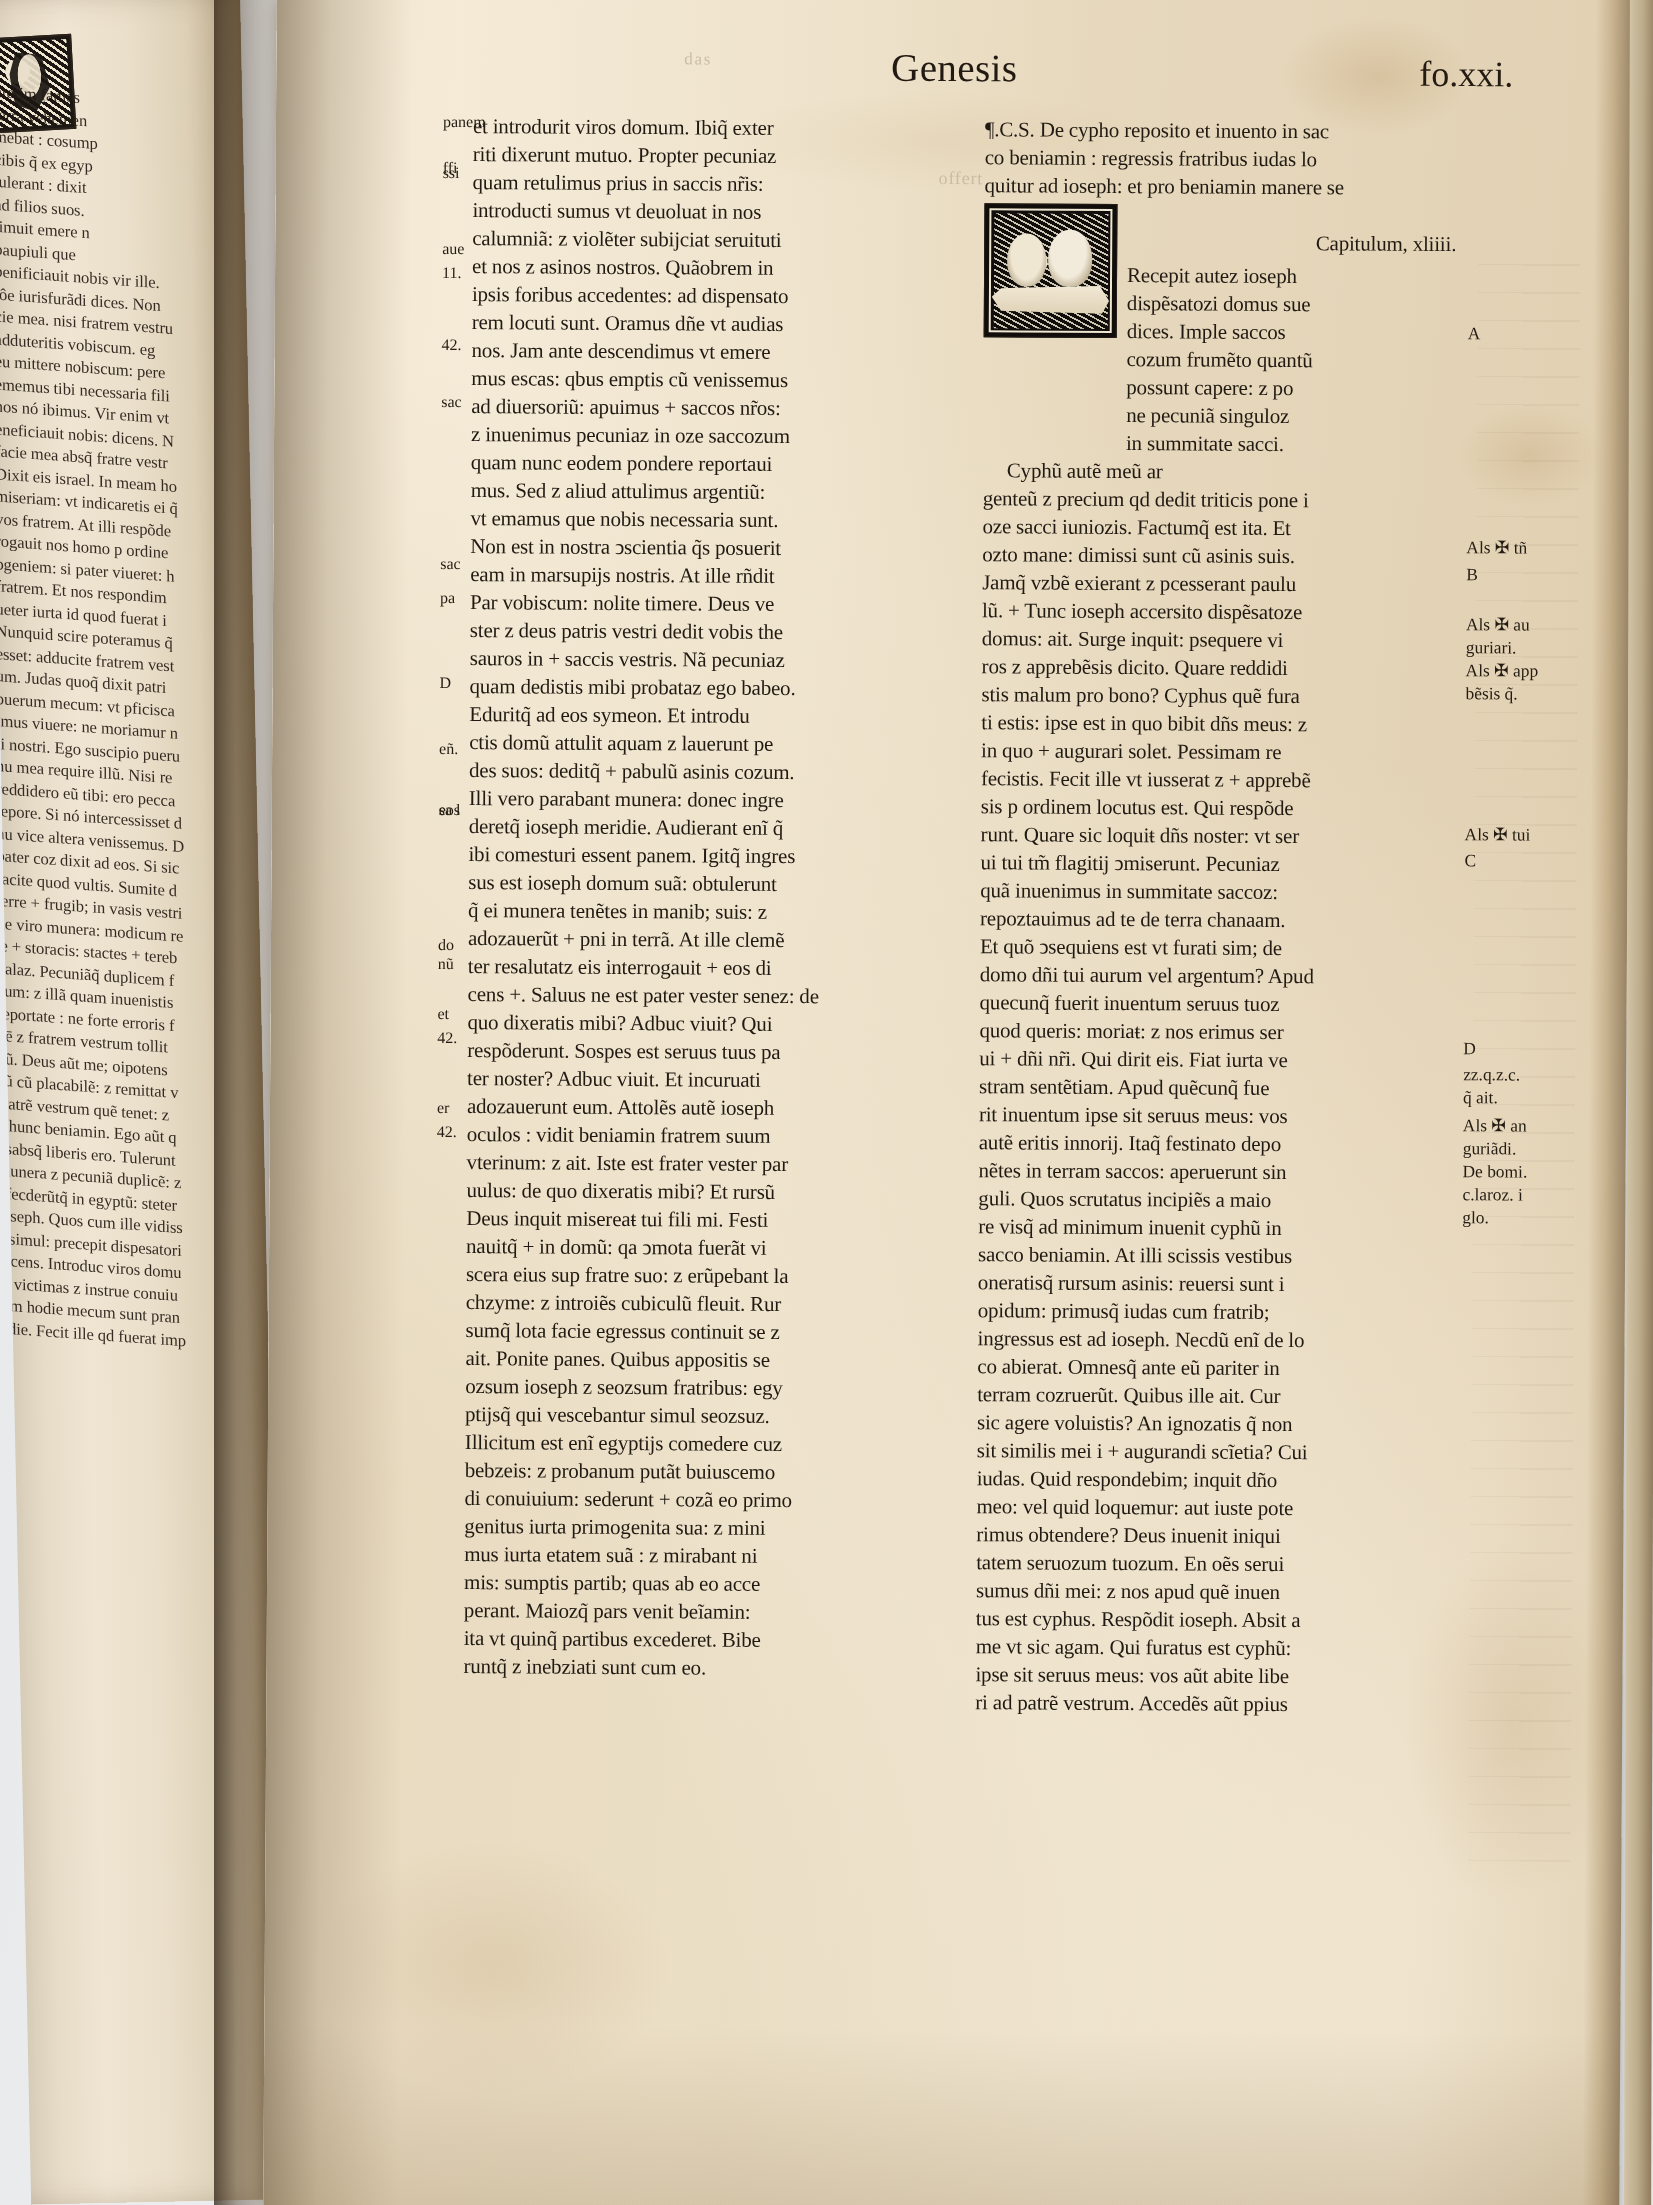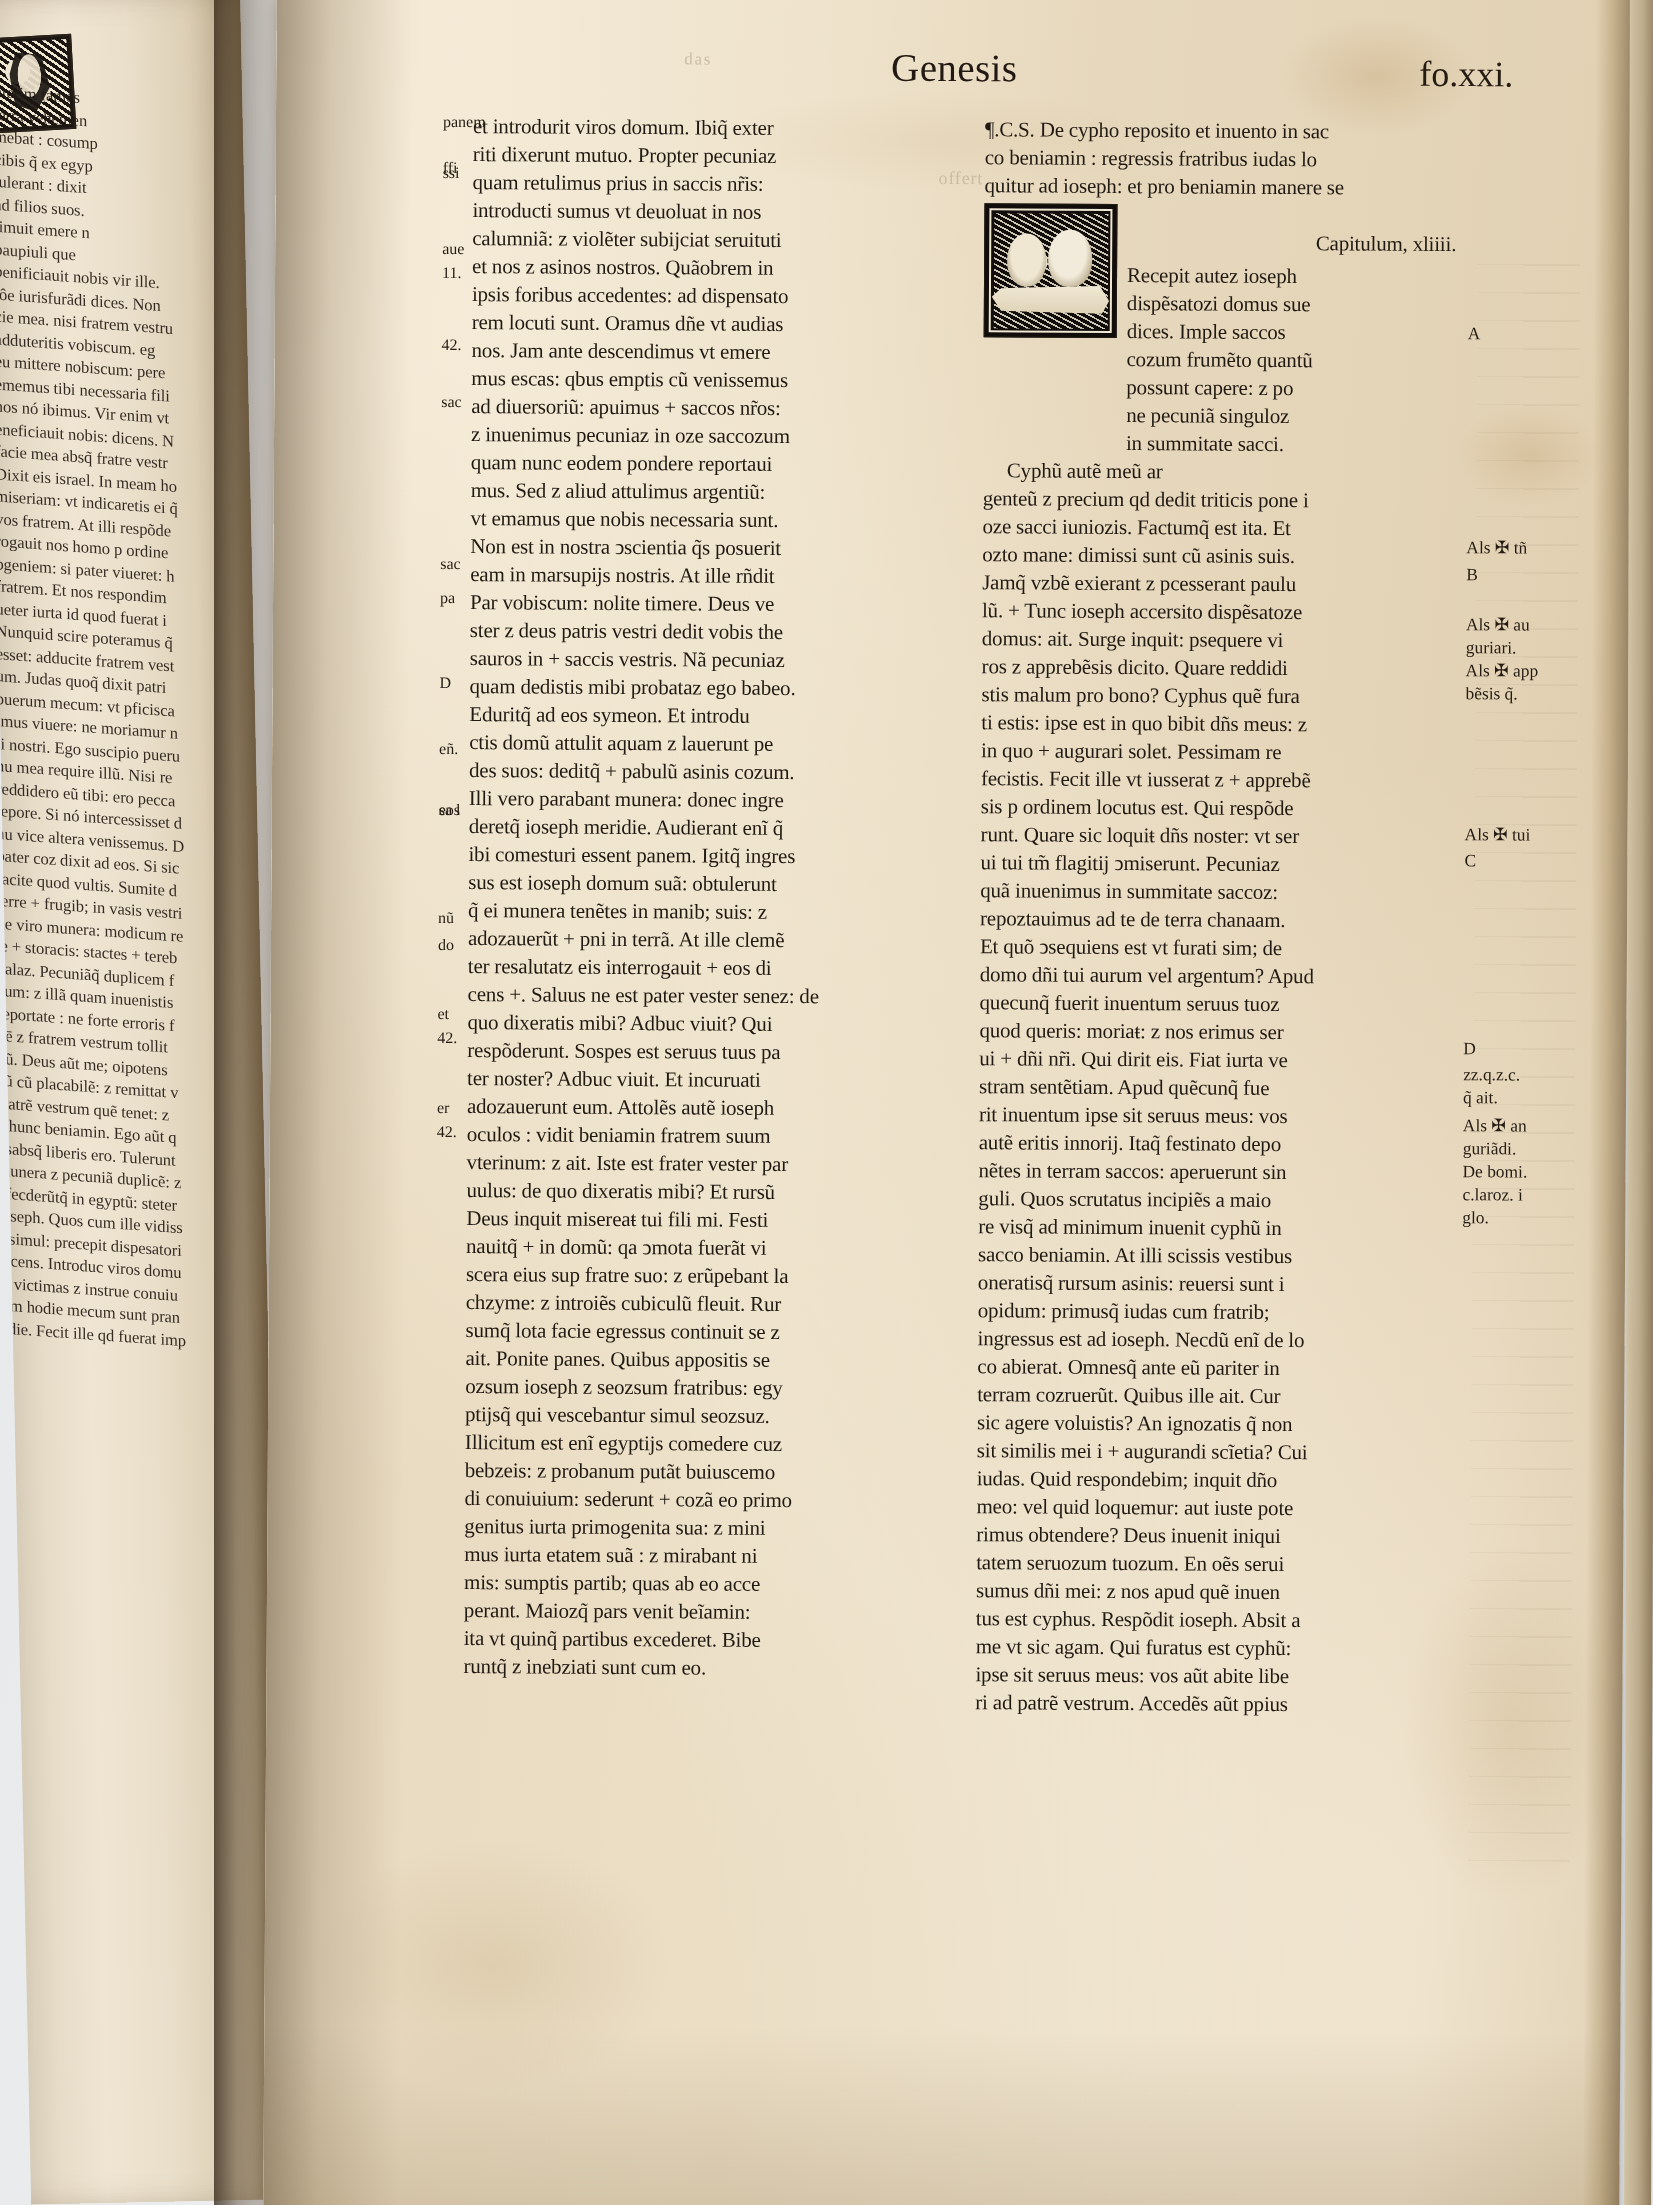--- a/index.html
+++ b/index.html
@@ -493,21 +493,21 @@
         <div class="mnote" style="top: 127px; font-family: Liberation Serif, serif;">aue</div>
         <div class="mnote" style="top: 151px;">11.</div>
         <div class="mnote" style="top: 223px;">42.</div>
         <div class="mnote" style="top: 280px;">sac</div>
         <div class="mnote" style="top: 442px;">sac</div>
         <div class="mnote" style="top: 476px;">pa</div>
         <div class="mnote" style="top: 561px;">D</div>
         <div class="mnote" style="top: 627px;">eñ.</div>
         <div class="mnote" style="top: 688px;">eos</div>
         <div class="mnote" style="top: 688px;">sa l</div>
-        <div class="mnote" style="top: 796px;">nũ</div>
+        <div class="mnote" style="top: 842px;">nũ</div>
         <div class="mnote" style="top: 823px;">do</div>
         <div class="mnote" style="top: 892px;">et</div>
         <div class="mnote" style="top: 916px;">42.</div>
         <div class="mnote" style="top: 986px;">er</div>
         <div class="mnote" style="top: 1010px;">42.</div>
       </div>
 
     <div class="showthrough"></div>
     <div class="inner-shadow-left"></div>
     <div class="bottom-shade"></div>

